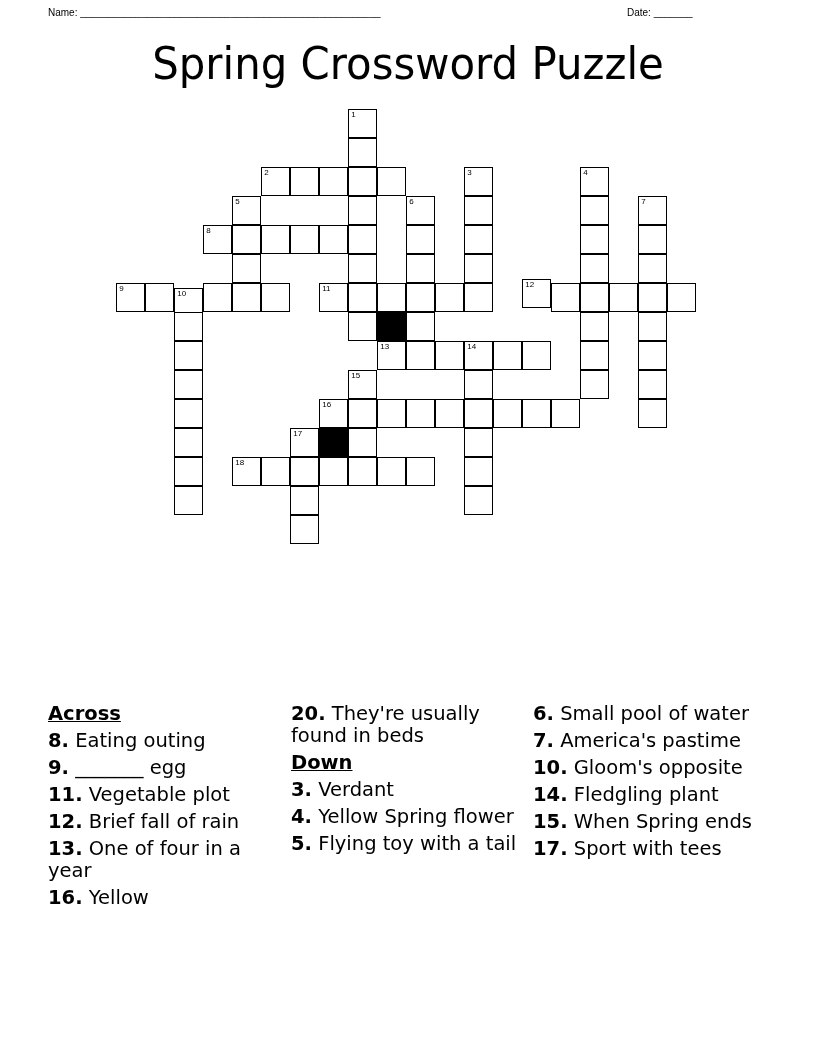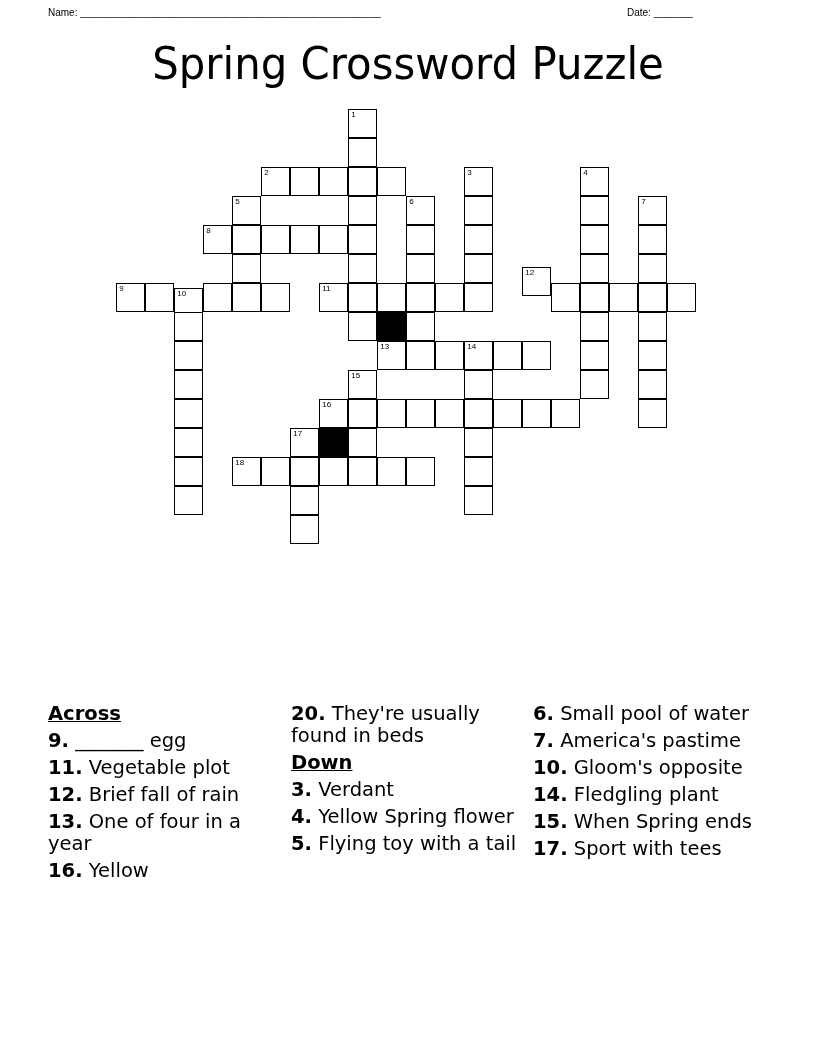--- a/index.html
+++ b/index.html
@@ -86,21 +86,21 @@
     <div class="cell" style="left: 233px; top: 284px;"></div>
     <div class="cell" style="left: 262px; top: 284px;"></div>
     <div class="cell" style="left: 320px; top: 284px;">
       <span class="num">11</span>
     </div>
     <div class="cell" style="left: 349px; top: 284px;"></div>
     <div class="cell" style="left: 378px; top: 284px;"></div>
     <div class="cell" style="left: 407px; top: 284px;"></div>
     <div class="cell" style="left: 436px; top: 284px;"></div>
     <div class="cell" style="left: 465px; top: 284px;"></div>
-    <div class="cell" style="left: 523px; top: 268px;">
+    <div class="cell" style="left: 523px; top: 280px;">
       <span class="num">12</span>
     </div>
     <div class="cell" style="left: 552px; top: 284px;"></div>
     <div class="cell" style="left: 581px; top: 284px;"></div>
     <div class="cell" style="left: 610px; top: 284px;"></div>
     <div class="cell" style="left: 639px; top: 284px;"></div>
     <div class="cell" style="left: 668px; top: 284px;"></div>
     <div class="cell" style="left: 175px; top: 313px;"></div>
     <div class="cell" style="left: 349px; top: 313px;"></div>
     <div class="cell" style="left: 407px; top: 313px;"></div>
@@ -159,20 +159,21 @@
     <div class="cell" style="left: 175px; top: 487px;"></div>
     <div class="cell" style="left: 291px; top: 487px;"></div>
     <div class="cell" style="left: 465px; top: 487px;"></div>
     <div class="cell" style="left: 291px; top: 516px;"></div>
     <div class="cell black" style="left: 378px; top: 313px;"></div>
     <div class="cell black" style="left: 320px; top: 429px;"></div>
   </div>
 
 <div class="clues col1">
   <div class="head">Across</div>
+  <div class="clue"><b>8.</b> <span>Eating outing</span></div>
   <div class="clue"><b>9.</b> <span>_______ egg</span></div>
   <div class="clue"><b>11.</b> <span>Vegetable plot</span></div>
   <div class="clue"><b>12.</b> <span>Brief fall of rain</span></div>
   <div class="clue"><b>13.</b> <span>One of four in a year</span></div>
   <div class="clue"><b>16.</b> <span>Yellow</span></div>
 </div>
 
 <div class="clues col2">
   <div class="clue"><b>20.</b> <span>They're usually found in beds</span></div>
   <div class="head">Down</div>

